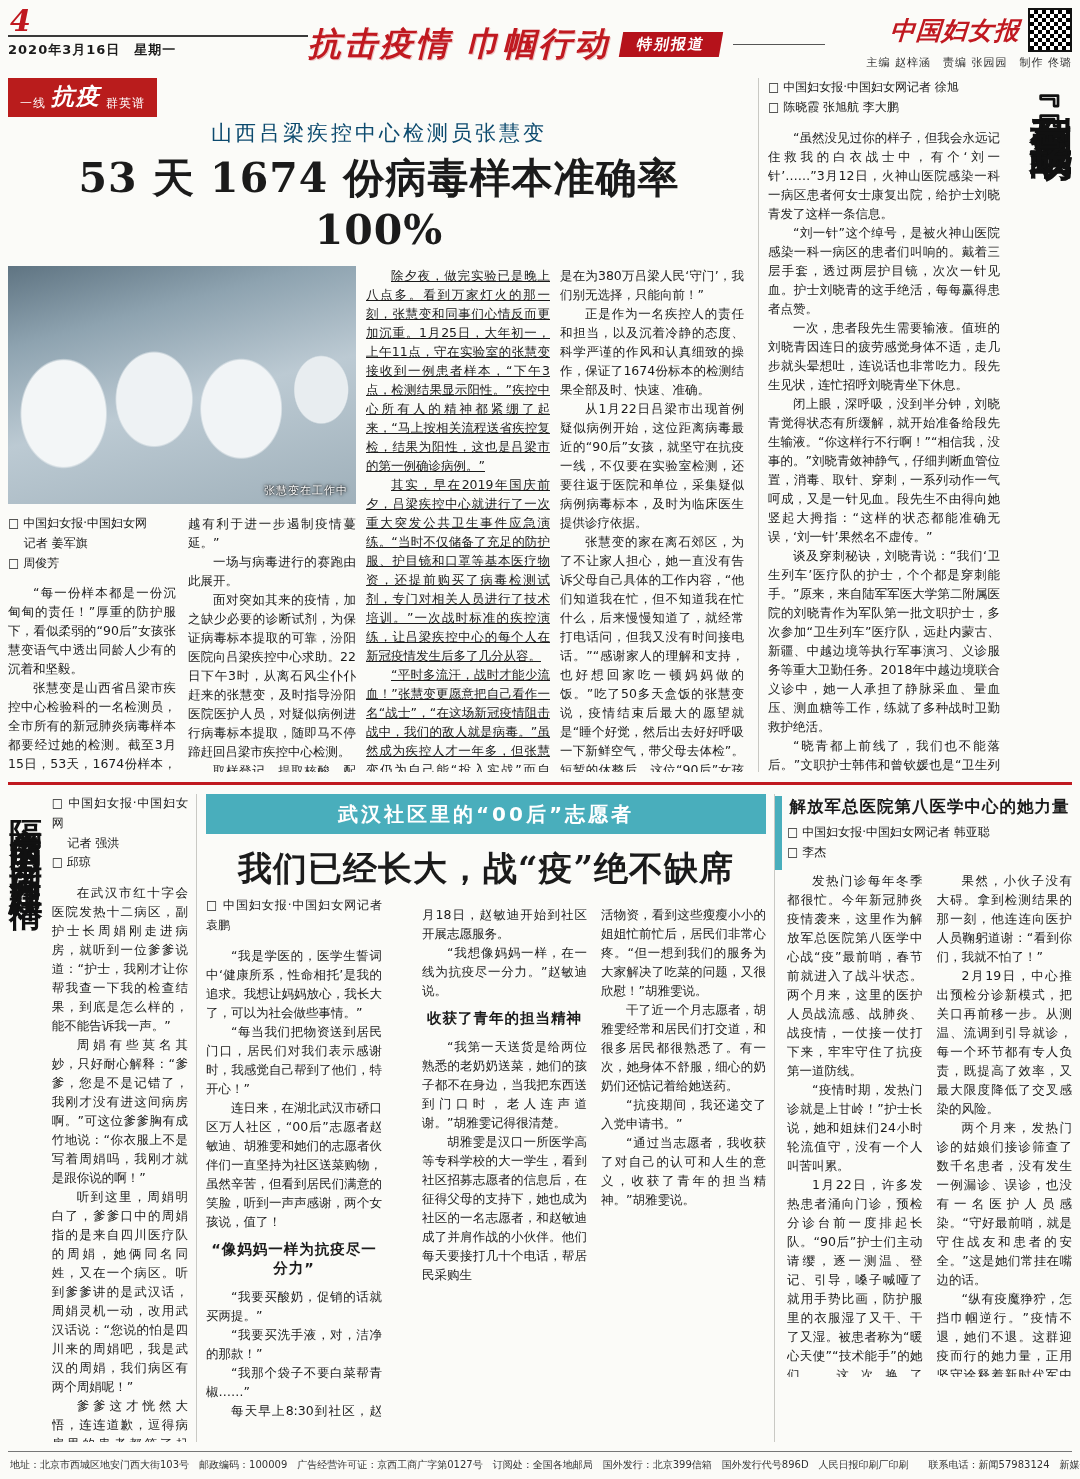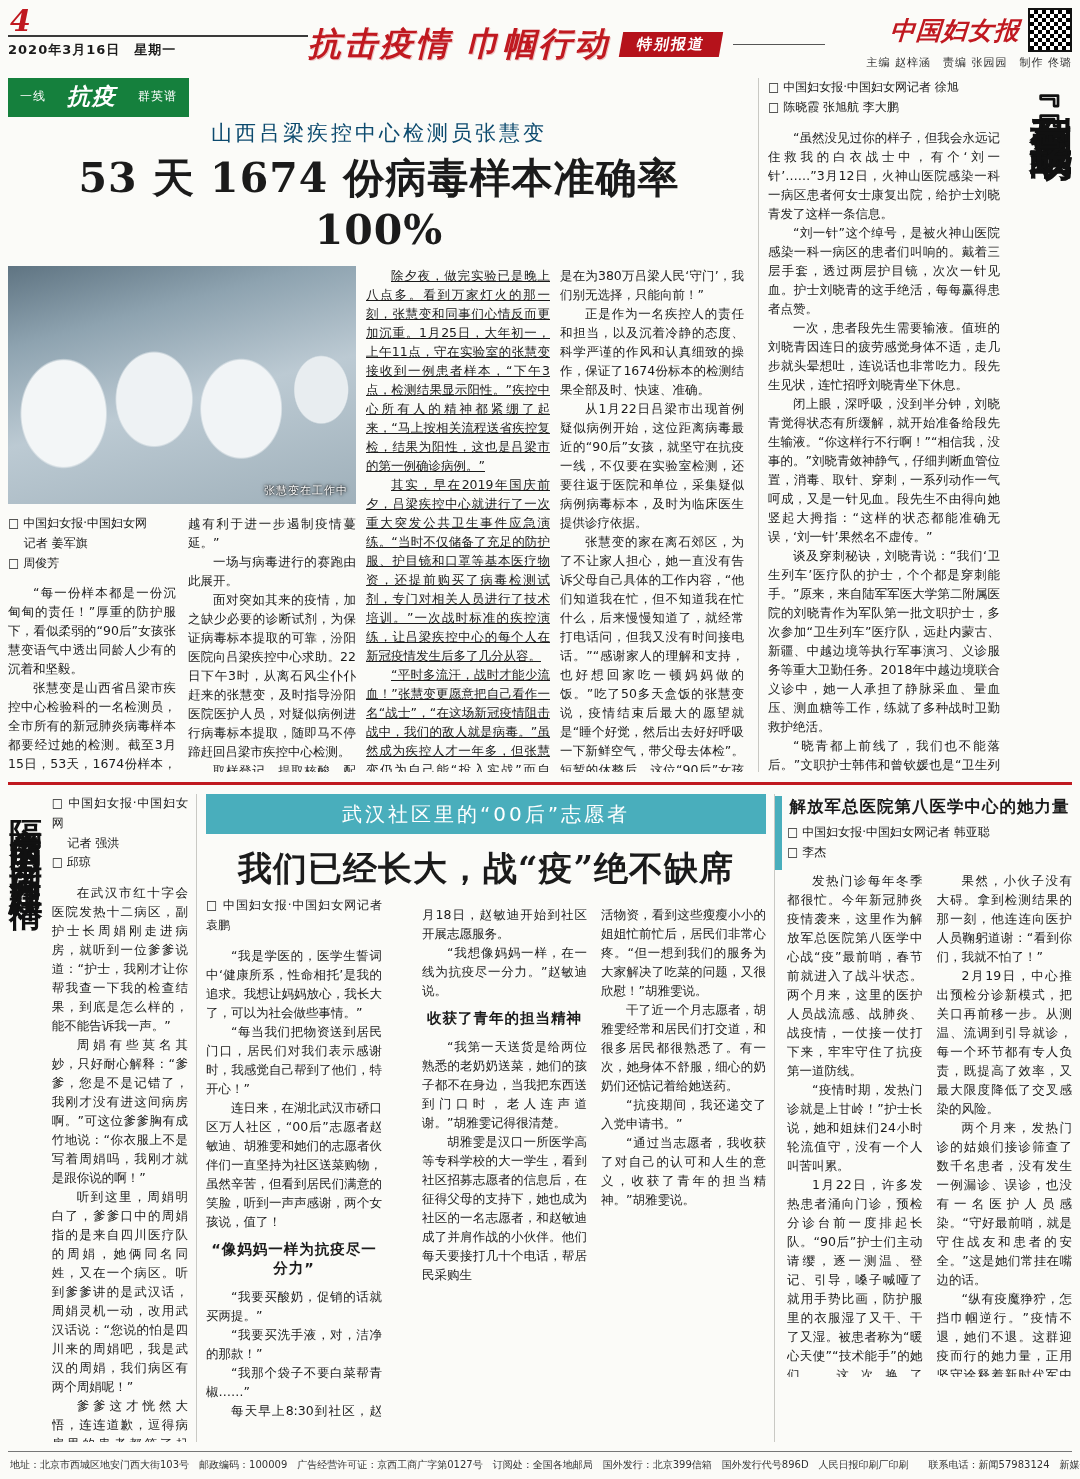--- a/index.html
+++ b/index.html
@@ -26,21 +26,21 @@
   .editors{font-size:11px;color:#333;margin-top:3px;letter-spacing:1px;}
   
   .para{margin:0;text-indent:2em;text-align:justify;font-size:12.5px;line-height:19px;}
   .noind{text-indent:0;}
   .subhead{font-weight:900;text-align:center;font-size:14.5px;margin:9px 0;letter-spacing:1px;}
   .byline{font-size:12px;font-weight:700;line-height:1.65;margin:0 0 10px;}
   .byline .para{font-size:12px;text-indent:0;font-weight:400;line-height:1.65;}
   
   .top{display:flex;margin-top:14px;height:694px;overflow:hidden;}
   .art1{width:742px;}
-  .badge{display:inline-flex;align-items:center;gap:21px;background:#15803d;color:#fff;padding:3px 12px 5px;}
+  .badge{display:inline-flex;align-items:flex-end;gap:5px;background:#b91c1c;color:#fff;padding:3px 12px 5px;}
   .badge .b-small{font-size:12px;letter-spacing:1px;}
   .badge .b-mid{font:900 italic 23px "DejaVu Serif",serif;letter-spacing:2px;}
   .kicker{text-align:center;font-size:21px;letter-spacing:3px;margin:2px 0 0;color:#0c4a6e;}
   .headline1{text-align:center;font:900 41px "DejaVu Serif",serif;letter-spacing:1px;margin:4px 0 12px;}
   .a1-body{display:flex;gap:10px;height:560px;overflow:hidden;}
   .a1-left{width:348px;display:flex;flex-direction:column;}
   .photo1{height:238px;position:relative;flex:none;
     background:
       radial-gradient(95px 120px at 16% 62%, #f3f6f7 0 44%, transparent 46%),
       radial-gradient(85px 105px at 42% 56%, #eef2f4 0 44%, transparent 46%),
@@ -58,21 +58,21 @@
   .a2-head{flex:1;writing-mode:vertical-rl;font:900 42px "DejaVu Serif",serif;line-height:1.0;
            letter-spacing:2px;margin:4px auto 0;color:#111;}
   
   .red-rule{height:3px;background:#c01920;margin:10px 0 9px;}
   
   .bottom{display:flex;height:648px;overflow:hidden;}
   .art3{width:180px;display:flex;gap:9px;flex:none;}
   .a3-head{writing-mode:vertical-rl;font:900 33px "DejaVu Serif",serif;line-height:1.05;letter-spacing:7px;color:#111;}
   .a3-col{flex:1;overflow:hidden;}
   .art4{width:560px;margin-left:8px;padding-left:9px;border-left:1px solid #c9c9c4;flex:none;}
-  .a4-banner{height:40px;background:#49aebc;color:#fff;font-size:20px;font-weight:400;letter-spacing:3px;
+  .a4-banner{height:40px;background:#49aebc;color:#fff;font-size:20px;font-weight:700;letter-spacing:3px;
              display:flex;align-items:center;justify-content:center;}
   .headline4{text-align:center;font:900 34px "DejaVu Serif",serif;margin:12px 0 4px;letter-spacing:1px;}
   .a4-body{display:flex;gap:12px;height:522px;overflow:hidden;}
   .a4-col1{width:176px;overflow:hidden;}
   .a4-right{flex:1;display:flex;flex-direction:row;margin-left:28px;}
   .photo2{height:212px;position:relative;flex:none;overflow:hidden;
     background:
       linear-gradient(0deg,#5d7a4f 0 16%,transparent 16%),
       repeating-linear-gradient(90deg,#868d92 0 13px,#99a0a5 13px 26px),
       linear-gradient(120deg,#b9bfc2,#cdd3d5);}

